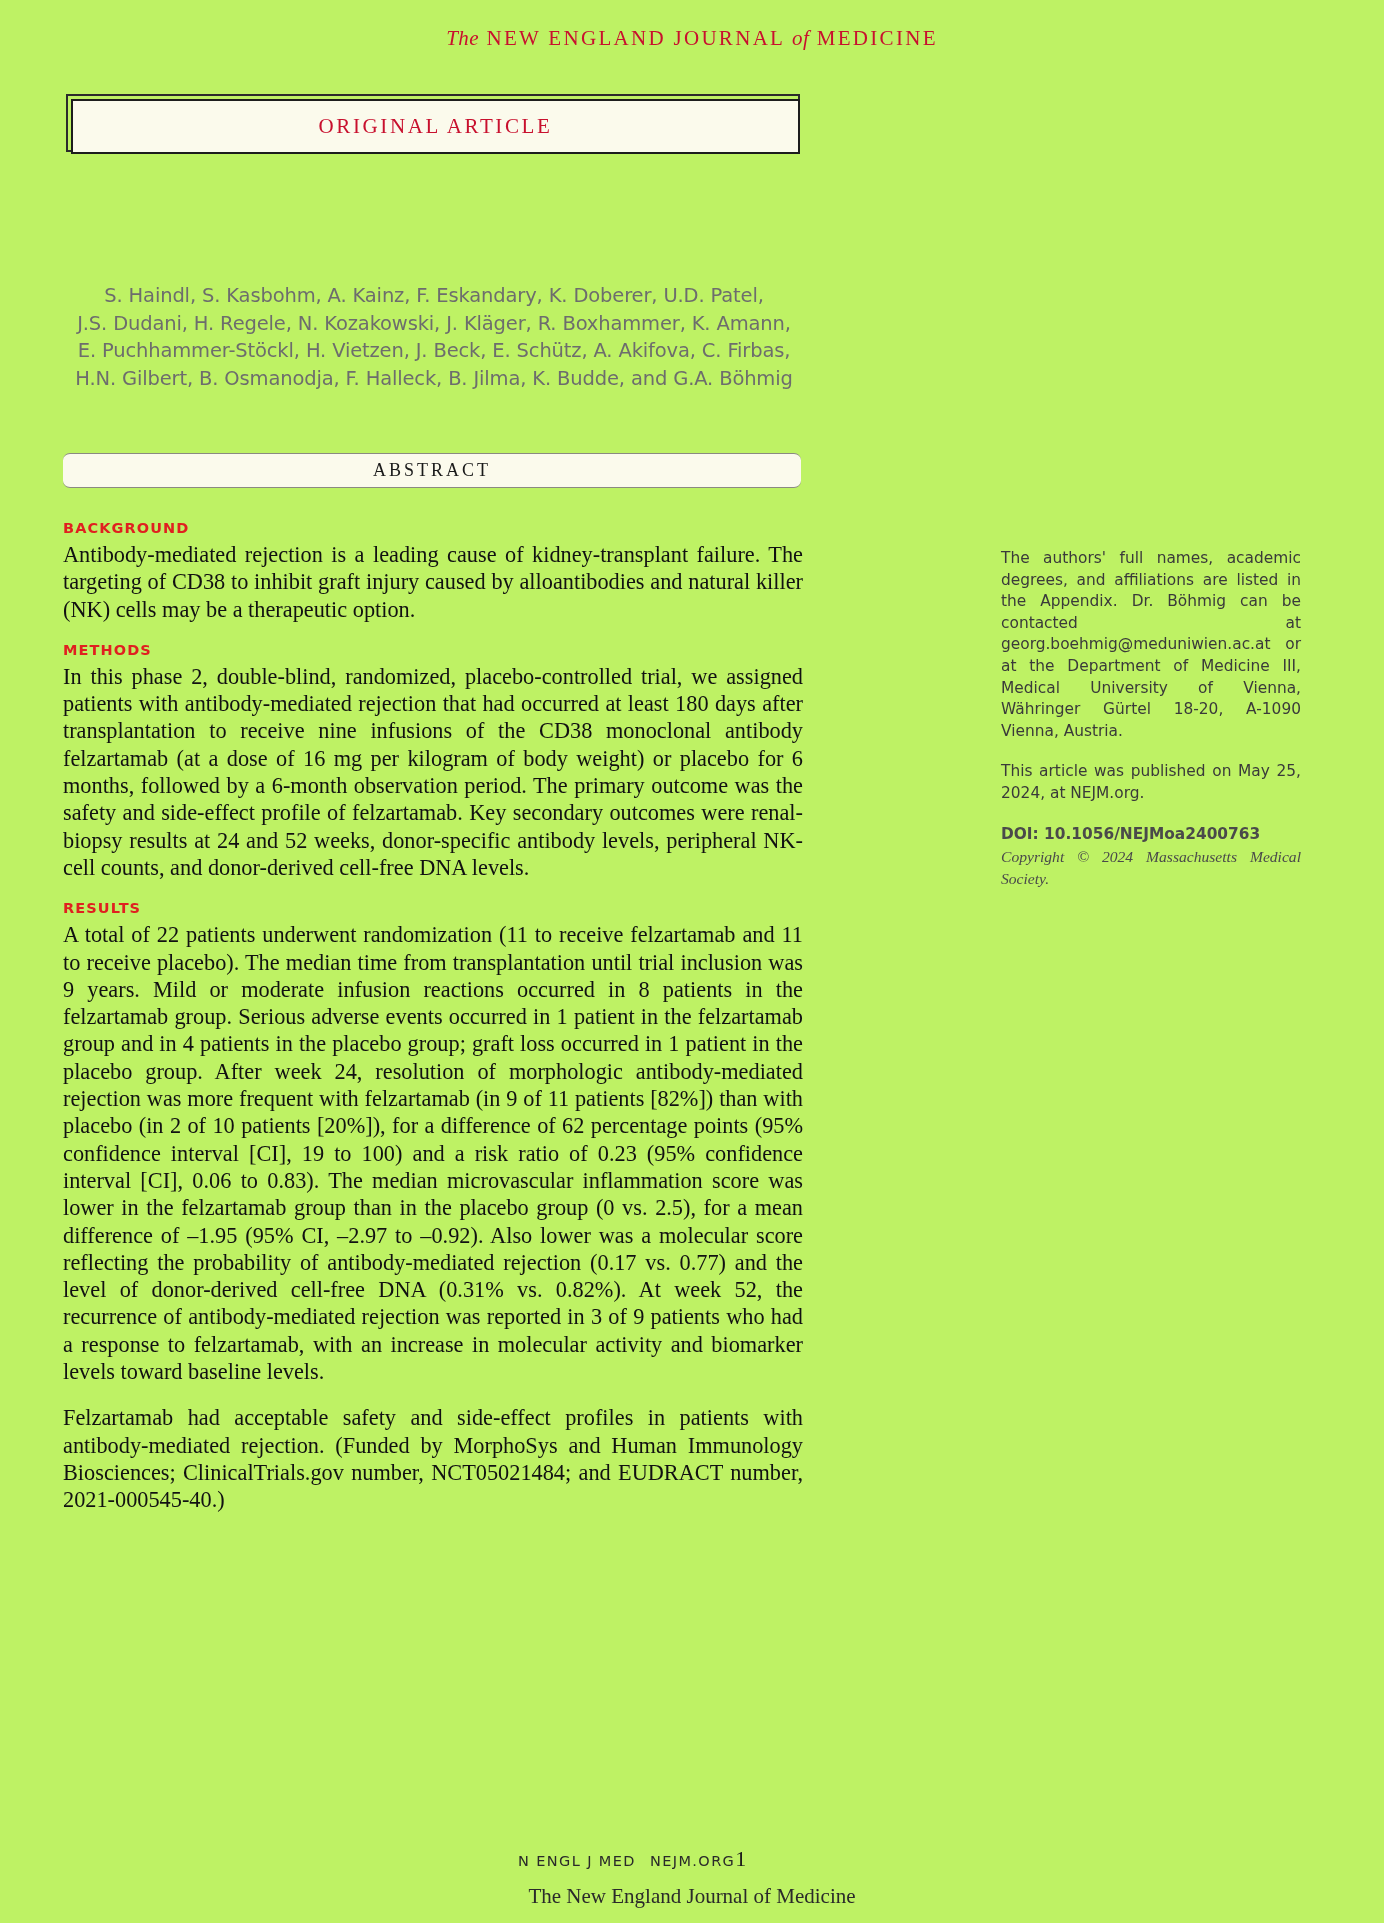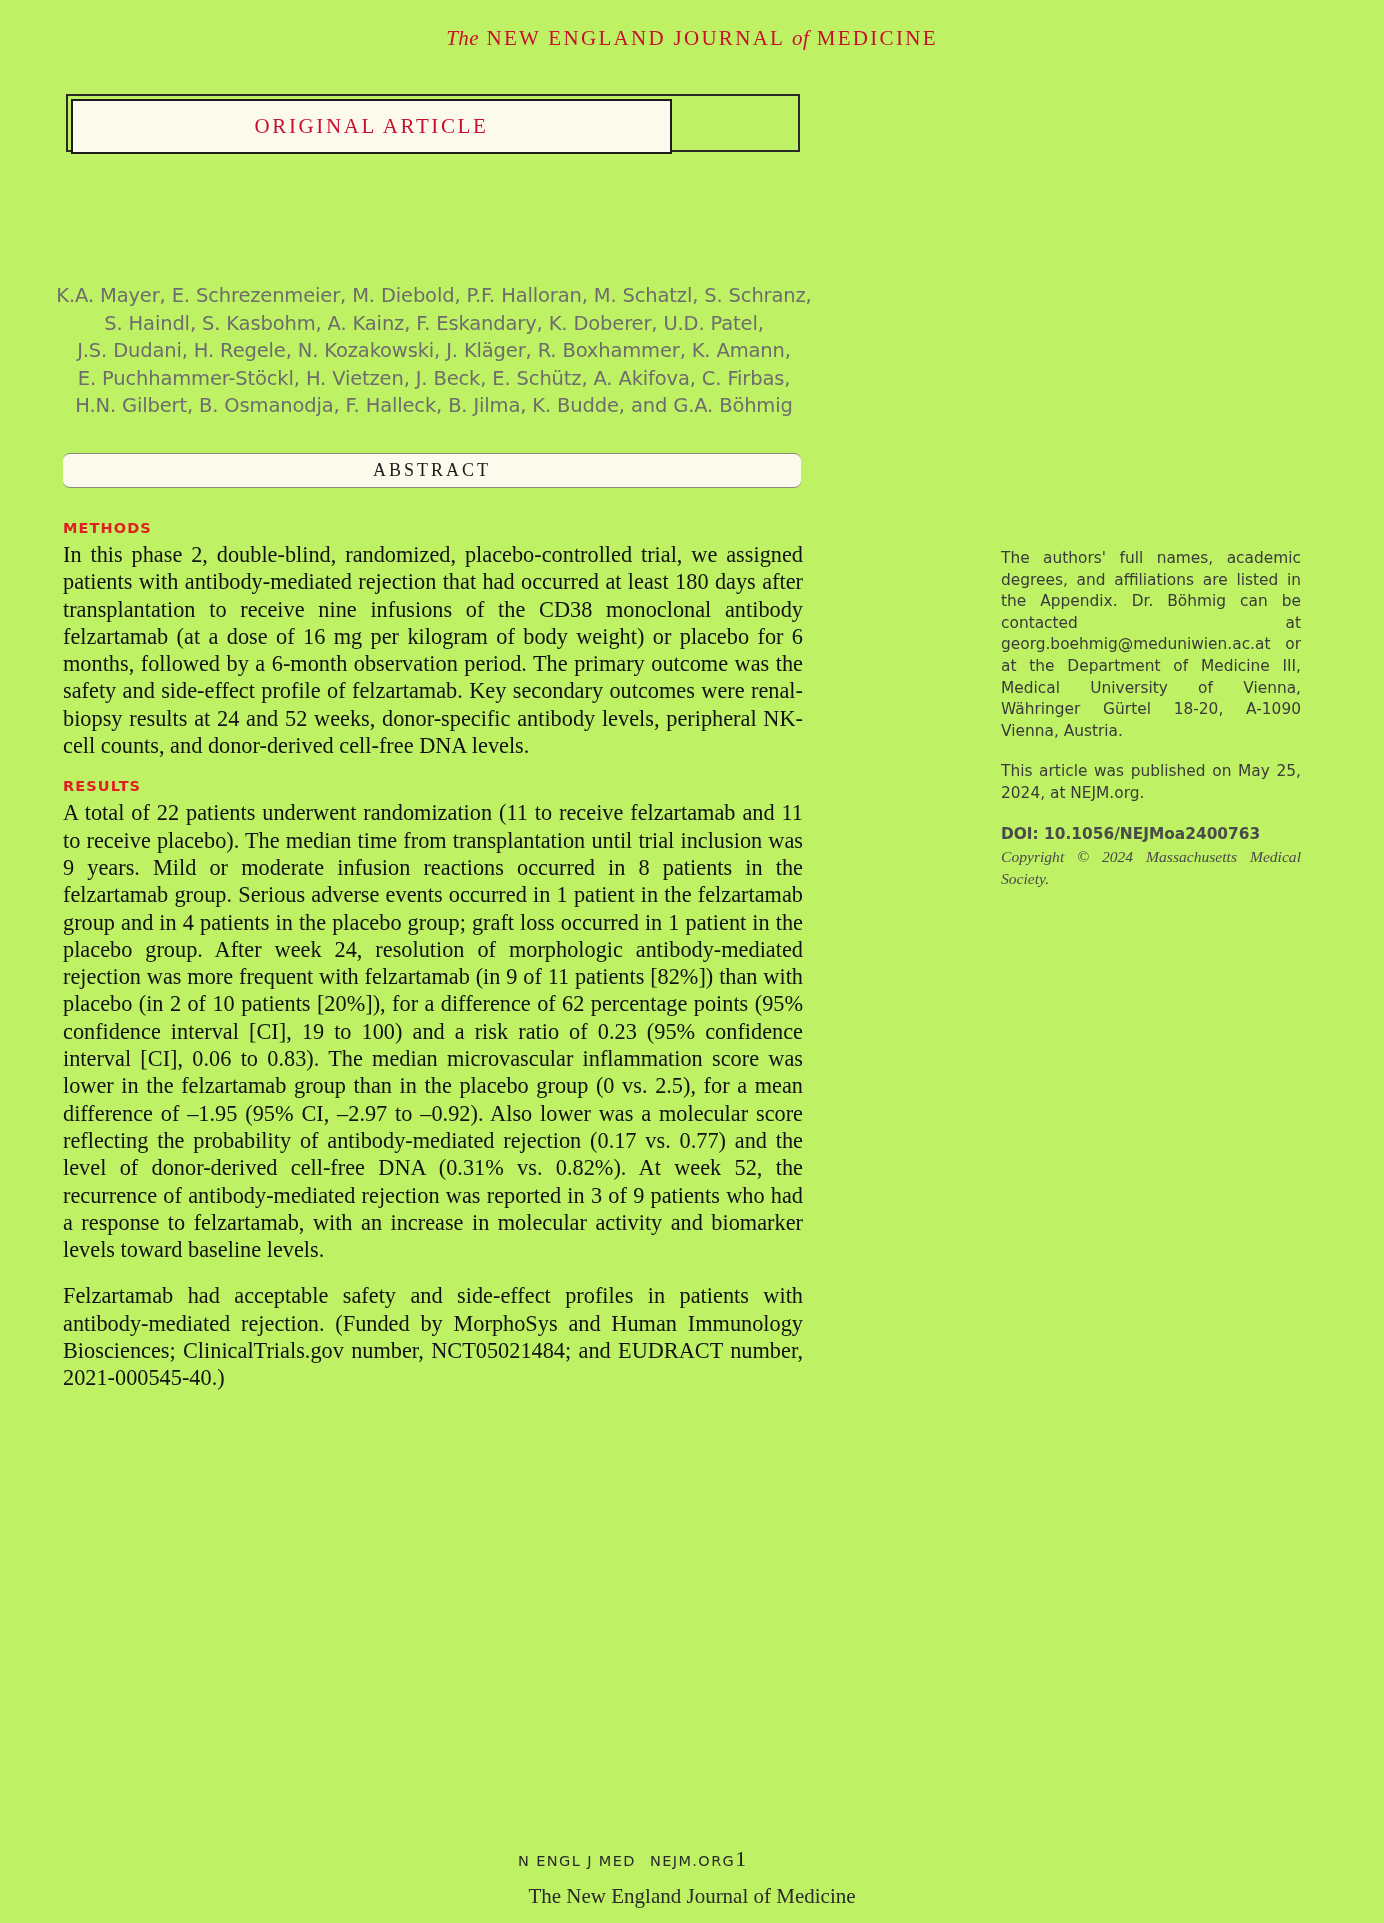--- a/index.html
+++ b/index.html
@@ -55,21 +55,21 @@
     left: 0; top: 0;
     width: 734px;
     height: 58px;
     border: 2px solid #2b2b2b;
     box-sizing: border-box;
   }
   .oa-inner {
     position: absolute;
     left: 5px;
     top: 5px;
-    width: 601px;
+    width: 729px;
     height: 55px;
     background: #fbfaec;
     border: 2px solid #1d1d1d;
     box-sizing: border-box;
     display: flex;
     align-items: center;
     justify-content: center;
   }
   .oa-label {
     color: #c8102e;
@@ -229,33 +229,36 @@
 
   <div class="oa-wrap">
     <div class="oa-outer"></div>
     <div class="oa-inner">
       <span class="oa-label">ORIGINAL ARTICLE</span>
     </div>
   </div>
 
 
   <div class="authors">
-    <div>K.A. Mayer, E. Schrezenmeier, M. Diebold, P.F. Halloran, M. Schatzl, S. Schranz,</div>
     <div>S. Haindl, S. Kasbohm, A. Kainz, F. Eskandary, K. Doberer, U.D. Patel,</div>
     <div>J.S. Dudani, H. Regele, N. Kozakowski, J. Kläger, R. Boxhammer, K. Amann,</div>
     <div>E. Puchhammer-Stöckl, H. Vietzen, J. Beck, E. Schütz, A. Akifova, C. Firbas,</div>
     <div>H.N. Gilbert, B. Osmanodja, F. Halleck, B. Jilma, K. Budde, and G.A. Böhmig</div>
   </div>
 
   <div class="abstract-bar">
     <span>ABSTRACT</span>
   </div>
 
   <div class="abstract-col">
 
+    <div class="sec-block">
+      <div class="sec-head">BACKGROUND</div>
+      <div class="sec-body">Antibody-mediated rejection is a leading cause of kidney-transplant failure. The targeting of CD38 to inhibit graft injury caused by alloantibodies and natural killer (NK) cells may be a therapeutic option.</div>
+    </div>
 
     <div class="sec-block">
       <div class="sec-head">METHODS</div>
       <div class="sec-body">In this phase 2, double-blind, randomized, placebo-controlled trial, we assigned patients with antibody-mediated rejection that had occurred at least 180 days after transplantation to receive nine infusions of the CD38 monoclonal antibody felzartamab (at a dose of 16 mg per kilogram of body weight) or placebo for 6 months, followed by a 6-month observation period. The primary outcome was the safety and side-effect profile of felzartamab. Key secondary outcomes were renal-biopsy results at 24 and 52 weeks, donor-specific antibody levels, peripheral NK-cell counts, and donor-derived cell-free DNA levels.</div>
     </div>
 
     <div class="sec-block">
       <div class="sec-head">RESULTS</div>
       <div class="sec-body">A total of 22 patients underwent randomization (11 to receive felzartamab and 11 to receive placebo). The median time from transplantation until trial inclusion was 9 years. Mild or moderate infusion reactions occurred in 8 patients in the felzartamab group. Serious adverse events occurred in 1 patient in the felzartamab group and in 4 patients in the placebo group; graft loss occurred in 1 patient in the placebo group. After week 24, resolution of morphologic antibody-mediated rejection was more frequent with felzartamab (in 9 of 11 patients [82%]) than with placebo (in 2 of 10 patients [20%]), for a difference of 62 percentage points (95% confidence interval [CI], 19 to 100) and a risk ratio of 0.23 (95% confidence interval [CI], 0.06 to 0.83). The median microvascular inflammation score was lower in the felzartamab group than in the placebo group (0 vs. 2.5), for a mean difference of –1.95 (95% CI, –2.97 to –0.92). Also lower was a molecular score reflecting the probability of antibody-mediated rejection (0.17 vs. 0.77) and the level of donor-derived cell-free DNA (0.31% vs. 0.82%). At week 52, the recurrence of antibody-mediated rejection was reported in 3 of 9 patients who had a response to felzartamab, with an increase in molecular activity and biomarker levels toward baseline levels.</div>
     </div>

